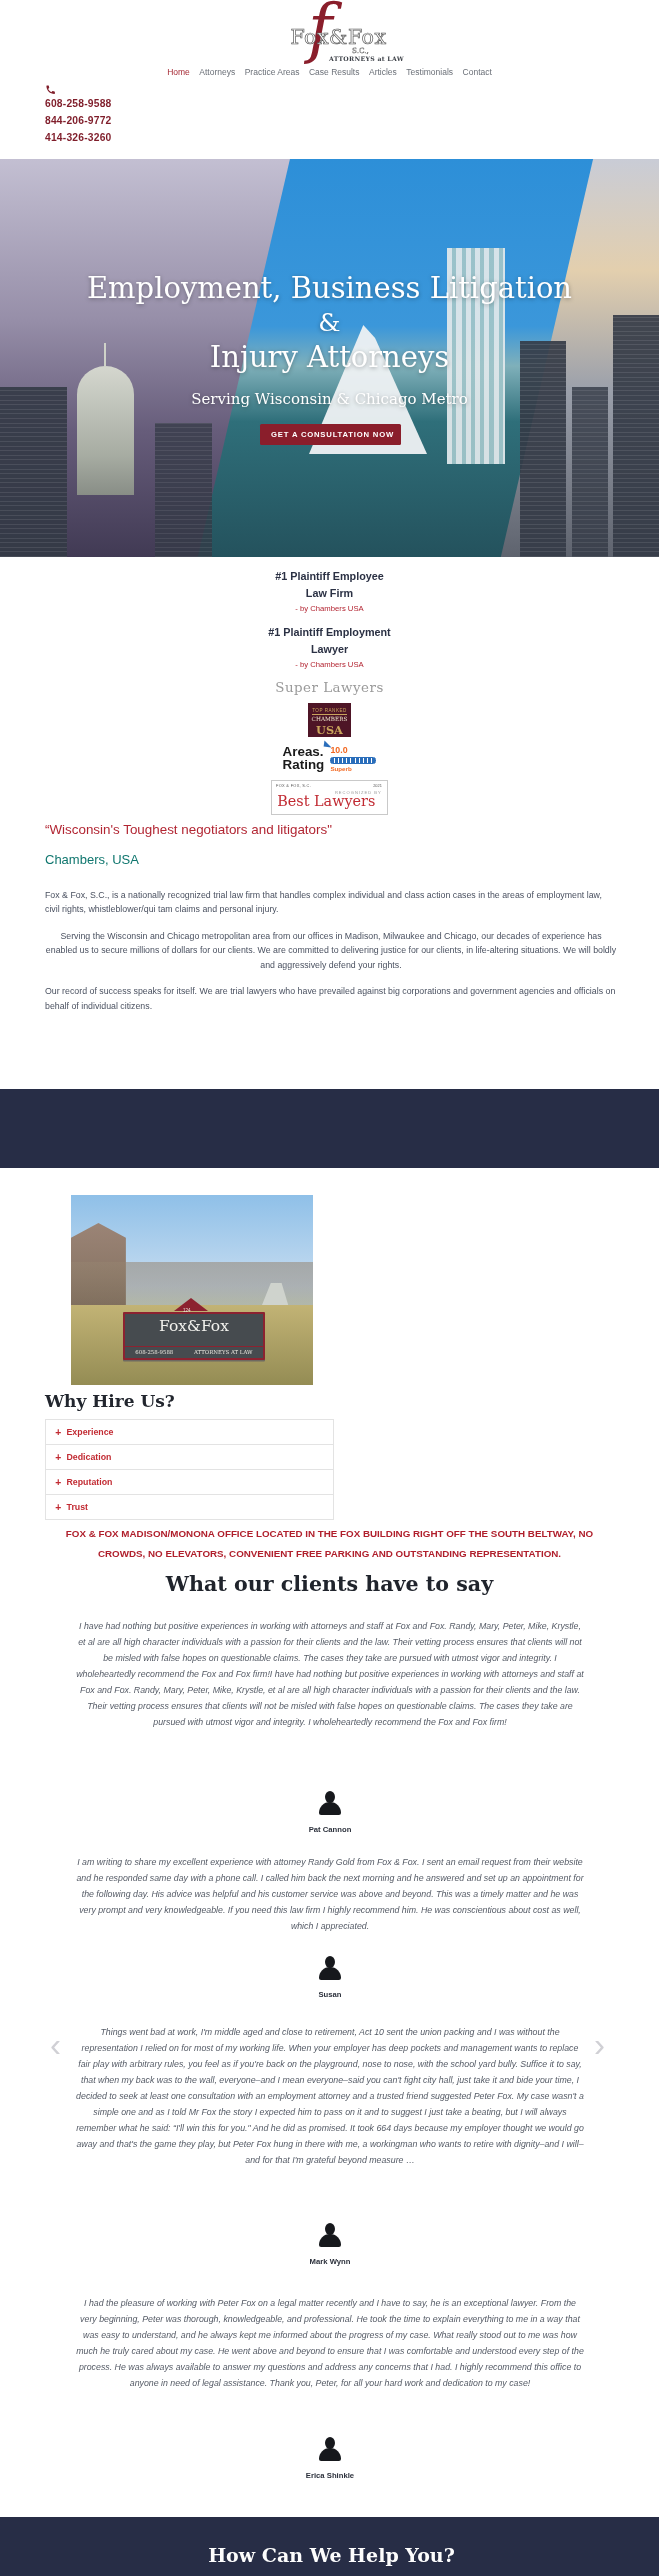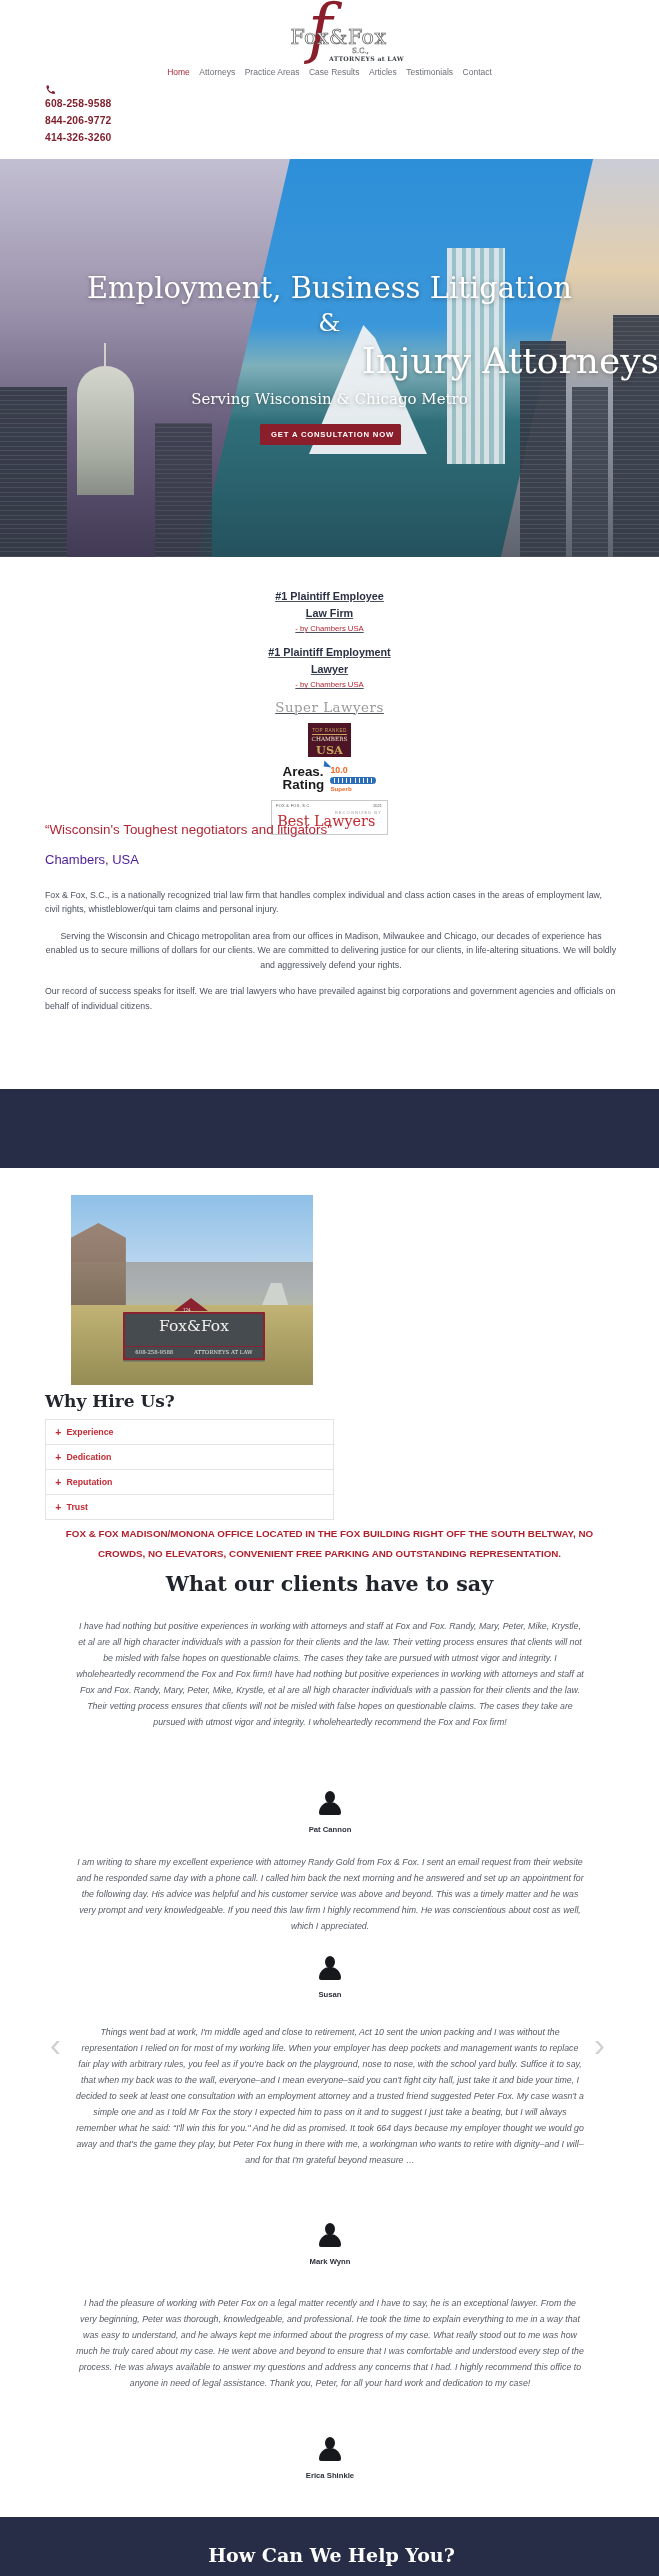--- a/index.html
+++ b/index.html
@@ -42,21 +42,21 @@
         clip-path:polygon(0 100%,46% 0,56% 10%,100% 100%);opacity:.95;}
   .hero .glass{position:absolute;left:447px;bottom:93px;width:58px;height:216px;
         background:repeating-linear-gradient(90deg,#dfe7ea 0 5.2px,#9fc4c9 5.2px 9.3px);opacity:.95;}
   .hero-title{position:absolute;left:0;width:659px;text-align:center;color:#fff;
         font-family:"DejaVu Serif",serif;text-shadow:0 1px 4.1px rgba(0,0,0,.35);}
   .hero-cta{position:absolute;left:260px;top:265px;width:141px;height:20.6px;background:#8a1e2b;border:none;
         color:#fff;font-family:"Liberation Sans",sans-serif;font-size:7.7px;font-weight:bold;letter-spacing:0.8px;
         border-radius:1.5px;cursor:pointer;padding-left:10px;}
 
   
-  .awards{position:absolute;left:0;top:556px;width:659px;text-align:center;text-decoration:underline;}
+  .awards{position:absolute;left:0;top:536px;width:659px;text-align:center;}
   .award-line{font-size:10.8px;font-weight:bold;color:#2b3144;line-height:17px;}
   .award-by{font-size:7.7px;color:#b32431;margin-top:2.1px;}
   .superlawyers{font-family:"DejaVu Serif",serif;font-size:13.4px;color:#9a9a9a;letter-spacing:0.5px;}
   .chambers{display:inline-block;width:43px;height:32px;background:#4e1526;color:#c9a45c;padding-top:2px;}
   .chambers .l1{font-size:4.6px;letter-spacing:0.5px;border-bottom:0.5px solid #c9a45c;display:inline-block;padding-bottom:1px;}
   .chambers .l2{font-family:"DejaVu Serif",serif;font-size:5.7px;color:#e8dfc8;margin-top:1.5px;}
   .chambers .l3{font-family:"DejaVu Serif",serif;font-size:11.3px;font-weight:bold;margin-top:0.5px;}
   .avvo{display:inline-flex;align-items:center;gap:6.2px;}
   .avvo .brand{font-size:13.4px;font-weight:bold;color:#1a1a1a;line-height:12.4px;text-align:left;position:relative;}
   .avvo .flag{position:absolute;right:-8.2px;top:-5.2px;width:0;height:0;border-left:8.2px solid #2a6ebb;
@@ -70,21 +70,21 @@
         position:relative;text-align:left;}
   .bestlawyers .firm{position:absolute;left:4.1px;top:2.6px;font-size:3.9px;color:#555;letter-spacing:0.3px;}
   .bestlawyers .year{position:absolute;right:5.2px;top:2.6px;font-size:3.9px;color:#555;}
   .bestlawyers .rec{position:absolute;right:5.2px;top:9.3px;font-size:4.1px;color:#9a9a9a;letter-spacing:1px;}
   .bestlawyers .name{position:absolute;left:5.2px;top:12.4px;font-family:"DejaVu Serif",serif;font-size:14.4px;color:#c12a32;}
 
   
   .intro{position:absolute;left:45px;top:804px;width:572px;}
   .intro h2{margin:0;font-family:"DejaVu Serif",serif;font-size:17px;color:#33373f;font-weight:bold;}
   .intro .quote{margin-top:17.5px;font-size:13.4px;color:#b22633;}
-  .intro .attr{margin-top:15.5px;font-size:13px;color:#4c1d95;}
+  .intro .attr{margin-top:15.5px;font-size:13px;color:#0f766e;}
   .intro p{font-size:8.8px;line-height:14.4px;color:#4a5160;margin:0;}
 
   
   .navy-band{position:absolute;left:0;top:1089px;width:659px;height:79px;background:#272d46;}
 
   
   .photo{position:absolute;left:71px;top:1195px;width:242px;height:190px;overflow:hidden;
          background:linear-gradient(180deg,#8fc0e8 0%,#c6dcf0 48%,#cfe0d8 56%);}
   .photo .trees{position:absolute;left:0;top:67px;width:242px;height:46px;
          background:linear-gradient(180deg,rgba(150,132,112,.55),rgba(120,108,90,.35));}
@@ -170,21 +170,21 @@
     <div class="b" style="left:155px;width:57px;height:134px;opacity:.75;"></div>
     <div class="dome"></div>
     <div class="spire"></div>
     <div class="sail"></div>
     <div class="glass"></div>
     <div class="b" style="left:520px;width:46px;height:216px;"></div>
     <div class="b" style="left:572px;width:36px;height:170px;opacity:.8;"></div>
     <div class="b" style="left:613px;width:46px;height:242px;"></div>
     <div class="hero-title" style="top:112px;font-size:29px;">Employment, Business Litigation</div>
     <div class="hero-title" style="top:149px;font-size:25px;">&amp;</div>
-    <div class="hero-title" style="top:181px;font-size:36px;text-align:right;">Injury Attorneys</div>
+    <div class="hero-title" style="top:181px;font-size:29px;">Injury Attorneys</div>
     <div class="hero-title" style="top:231px;font-size:15px;">Serving Wisconsin &amp; Chicago Metro</div>
     <button class="hero-cta">GET A CONSULTATION NOW</button>
   </div>
 
   <div class="awards">
     <div style="margin-top:32px;">
       <div class="award-line">#1 Plaintiff Employee</div>
       <div class="award-line">Law Firm</div>
       <div class="award-by">- by Chambers USA</div>
     </div>

